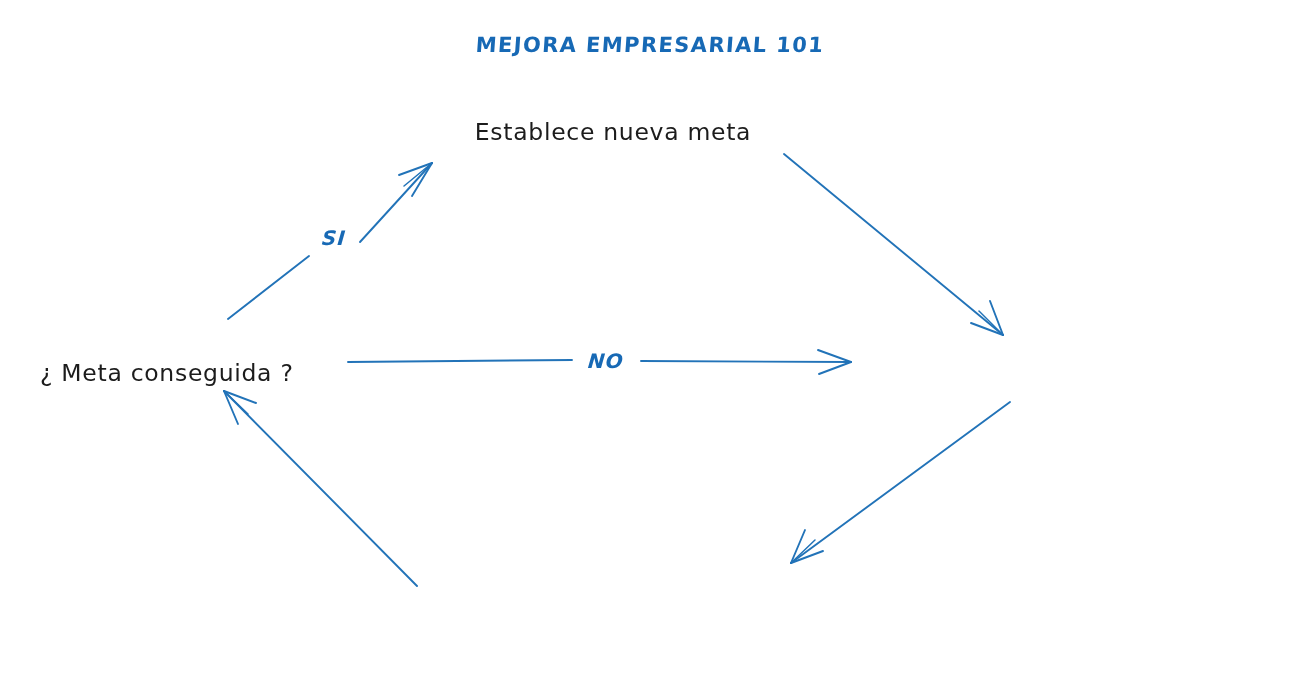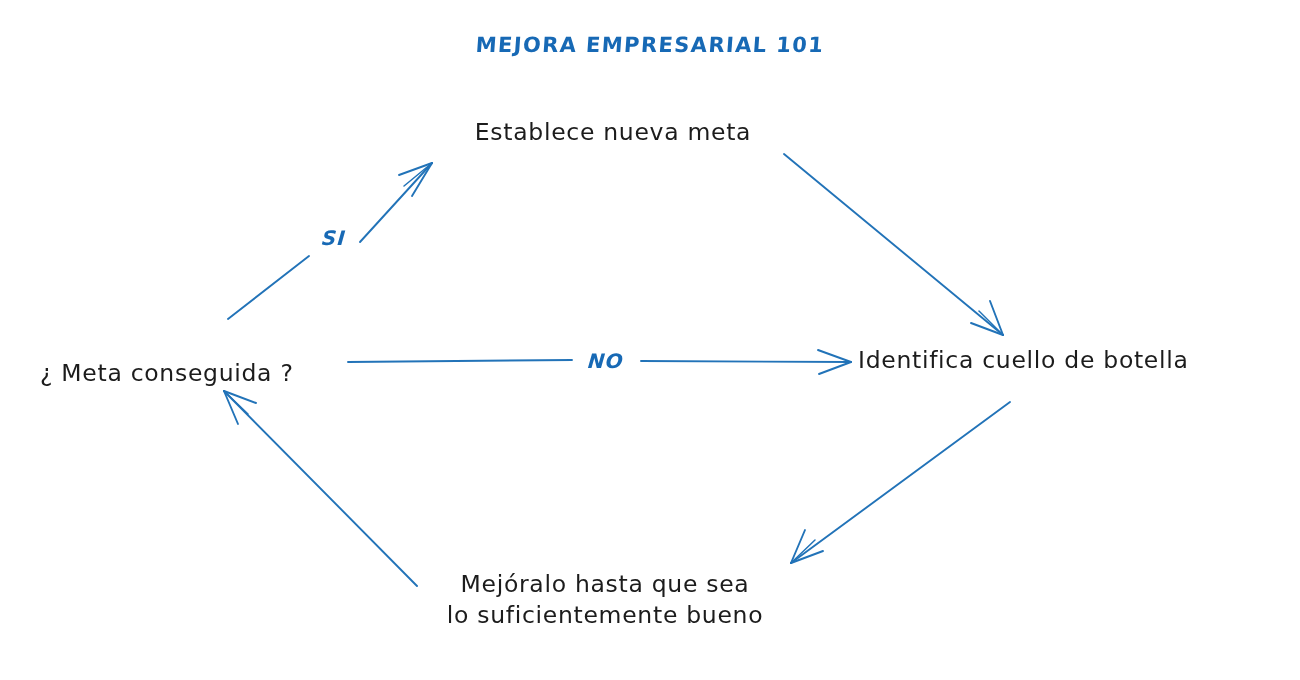--- a/index.html
+++ b/index.html
@@ -132,24 +132,19 @@
       <path d="M 224 391 L 238 424" stroke="#2273b8" stroke-width="1.9" fill="none" stroke-linecap="round"></path>
       <path d="M 224 391 L 248 414" stroke="#2273b8" stroke-width="1.5" fill="none" stroke-linecap="round"></path>
     </g>
 
   </svg>
 
   <div class="node node-center" id="node-establecer">Establece nueva meta</div>
 
   <div class="node" id="node-meta">¿ Meta conseguida ?</div>
 
-  <div class="node" id="node-identifica">Identifica cuello de botella</div>
 
-  <div class="node node-center" id="node-mejoralo">
-    <div>Mejóralo hasta que sea</div>
-    <div>lo suficientemente bueno</div>
-  </div>
 
   <div class="edge-label" id="label-si">SI</div>
 
   <div class="edge-label" id="label-no">NO</div>
 
 </div>
 
 </body></html>

